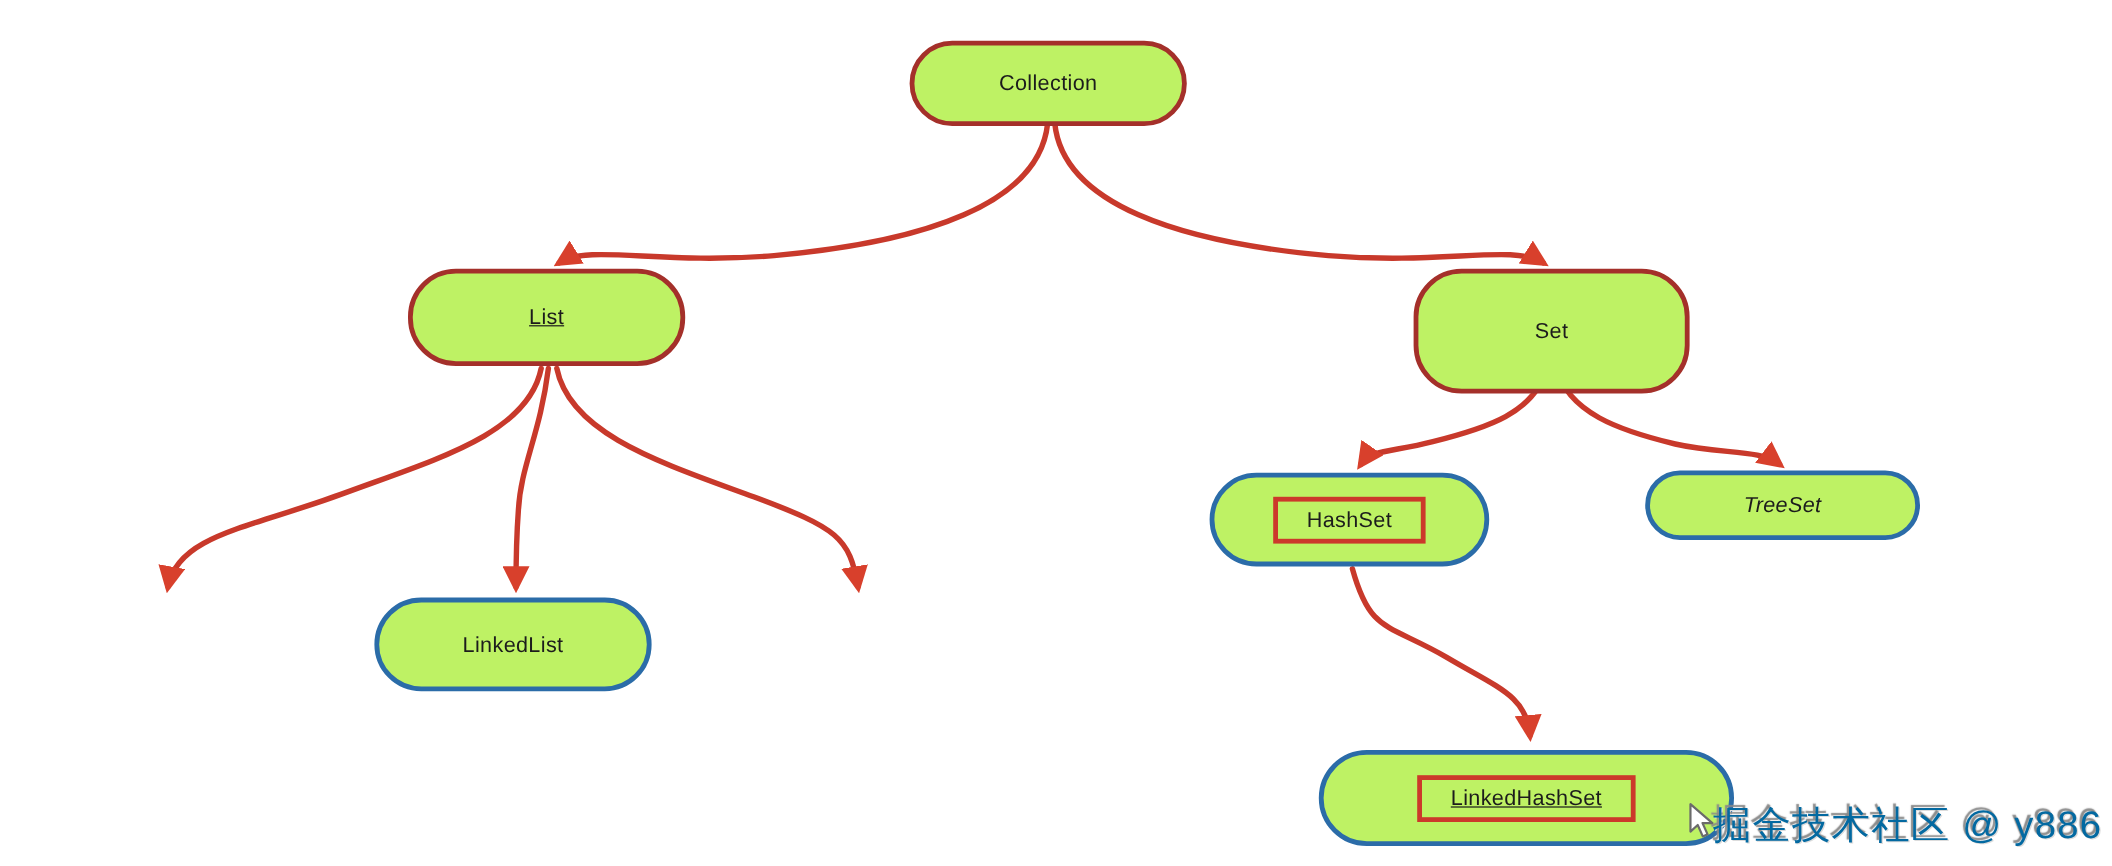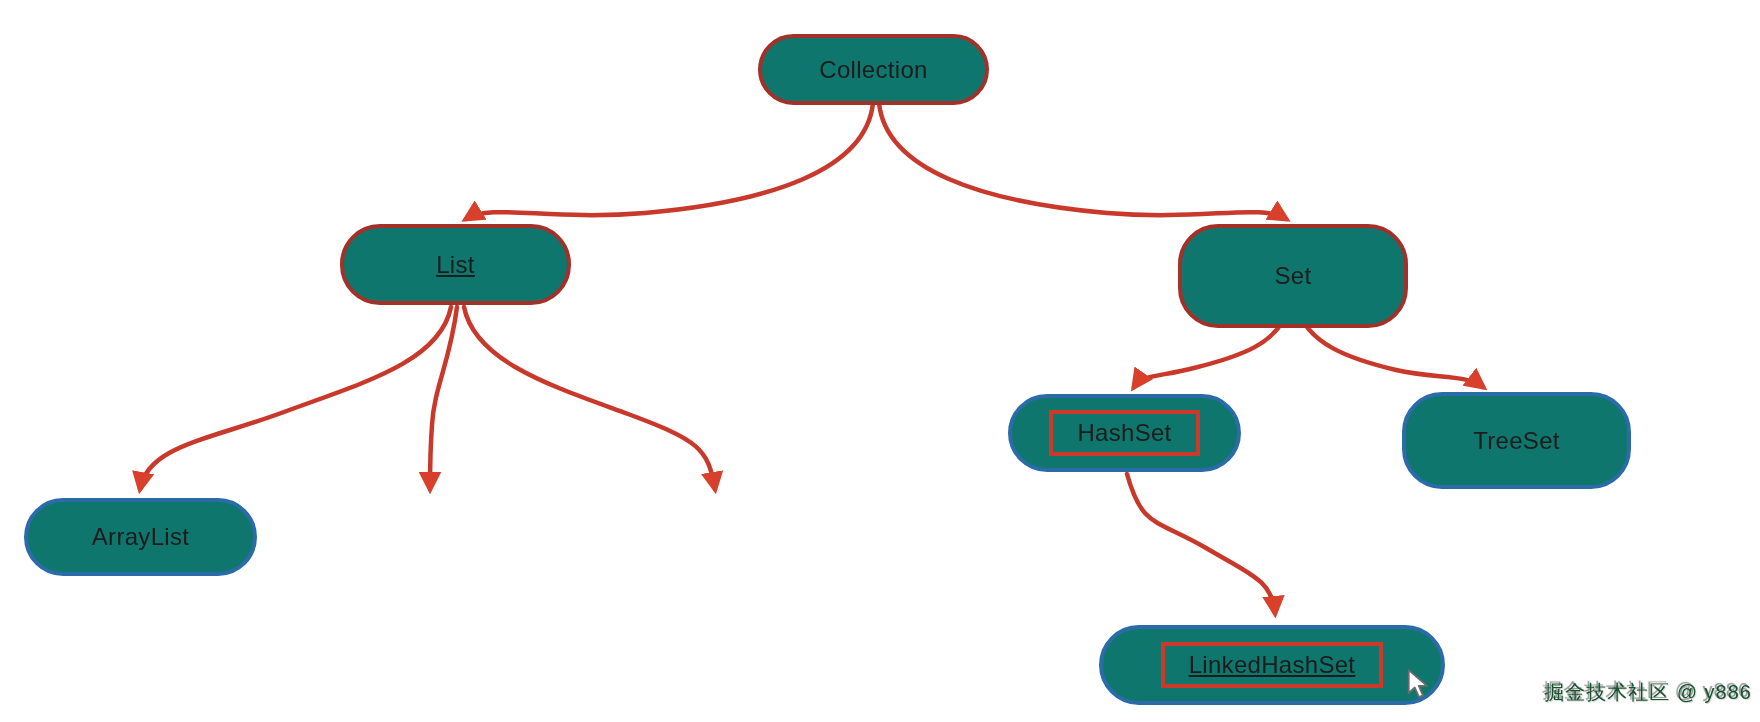--- a/index.html
+++ b/index.html
@@ -13,55 +13,54 @@
   }
   svg.edge-layer {
     position: absolute;
     left: 0; top: 0;
     width: 1760px; height: 722px;
     pointer-events: none;
   }
   .node {
     position: absolute;
     box-sizing: border-box;
-    background: #0f766e;
+    background: #bef264;
     display: flex;
     align-items: center;
     justify-content: center;
-    font-size: 24px;
+    font-size: 18px;
     color: #1c1c1c;
     border-radius: 40px;
     letter-spacing: 0.3px;
   }
   .node.red  { border: 4.5px solid #a4302a; }
   .node.blue { border: 4px solid #2b6ca8; }
   .inner-box {
     border: 4px solid #cc392b;
     padding: 5px 24px;
     background: transparent;
   }
   #n-collection    { left: 758px;  top: 34px;  width: 231px; height: 71px; border-radius: 36px; }
   #n-list          { left: 340px;  top: 224px; width: 231px; height: 81px; text-decoration: underline; }
   #n-set           { left: 1178px; top: 224px; width: 230px; height: 104px; }
   #n-hashset       { left: 1008px; top: 394px; width: 233px; height: 78px; }
-  #n-treeset       { left: 1402px; top: 392px; width: 229px; height: 97px; }
+  #n-treeset       { left: 1371px; top: 392px; width: 229px; height: 58px; font-style: italic; }
   #n-arraylist     { left: 24px;   top: 498px; width: 233px; height: 78px; }
   #n-linkedlist    { left: 312px;  top: 498px; width: 231px; height: 78px; }
   #n-vector        { left: 601px;  top: 498px; width: 229px; height: 78px; }
   #n-linkedhashset { left: 1099px; top: 625px; width: 346px; height: 80px; text-decoration: underline; }
   .watermark {
     position: absolute;
     right: 8px;
     top: 666px;
-    font-size: 20px;
-    color: #14532d;
+    font-size: 32px;
+    color: #0369a1;
     text-shadow: -2px -2px 1px #8a8a8a, 1px 1px 0 #dcdcdc;
     white-space: nowrap;
     letter-spacing: 1px;
-    margin-top: 13px;
   }
   .cursor {
     position: absolute;
     left: 1406px;
     top: 669px;
     width: 26px;
     height: 32px;
   }
 </style>
 </head>
@@ -102,24 +101,24 @@
   <div class="node blue" id="n-hashset">
     <span class="inner-box">
       <span>HashSet</span>
     </span>
   </div>
 
   <div class="node blue" id="n-treeset">
     <span>TreeSet</span>
   </div>
 
-  <div class="node blue" id="n-arraylist">
-    <span>ArrayList</span>
+
+  <div class="node blue" id="n-linkedlist">
+    <span>LinkedList</span>
   </div>
-
 
 
   <div class="node blue" id="n-linkedhashset">
     <span class="inner-box">
       <span>LinkedHashSet</span>
     </span>
   </div>
 
   <div class="watermark">掘金技术社区 @ y886</div>
 

